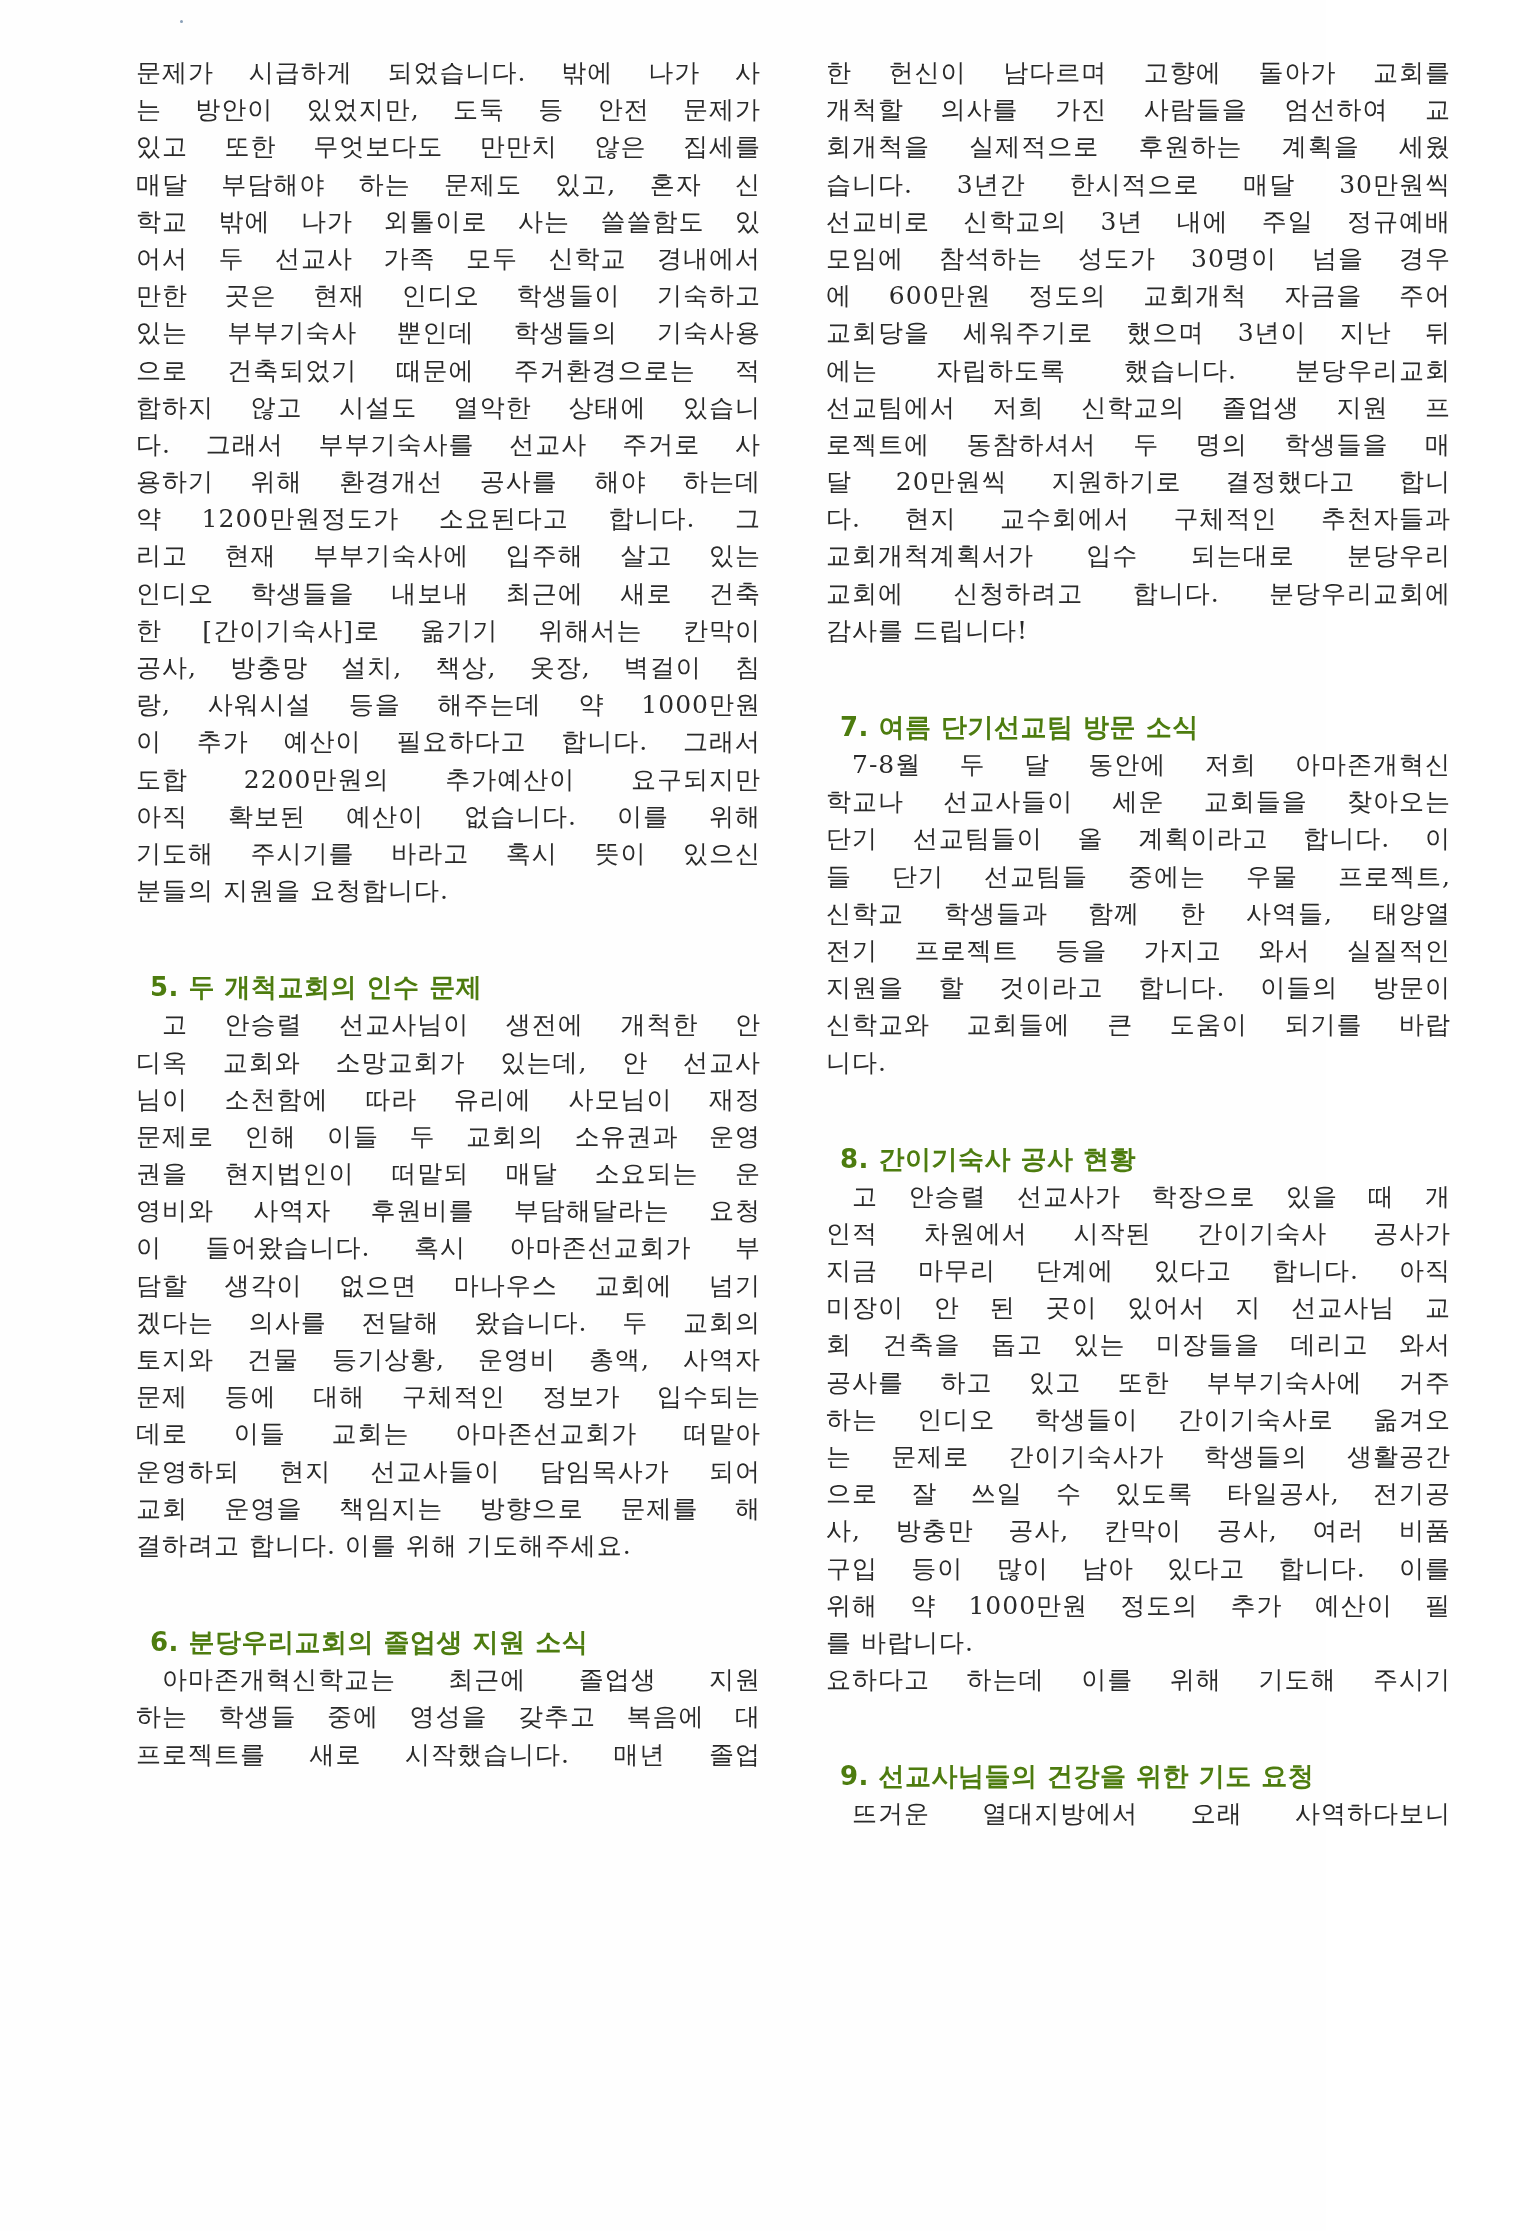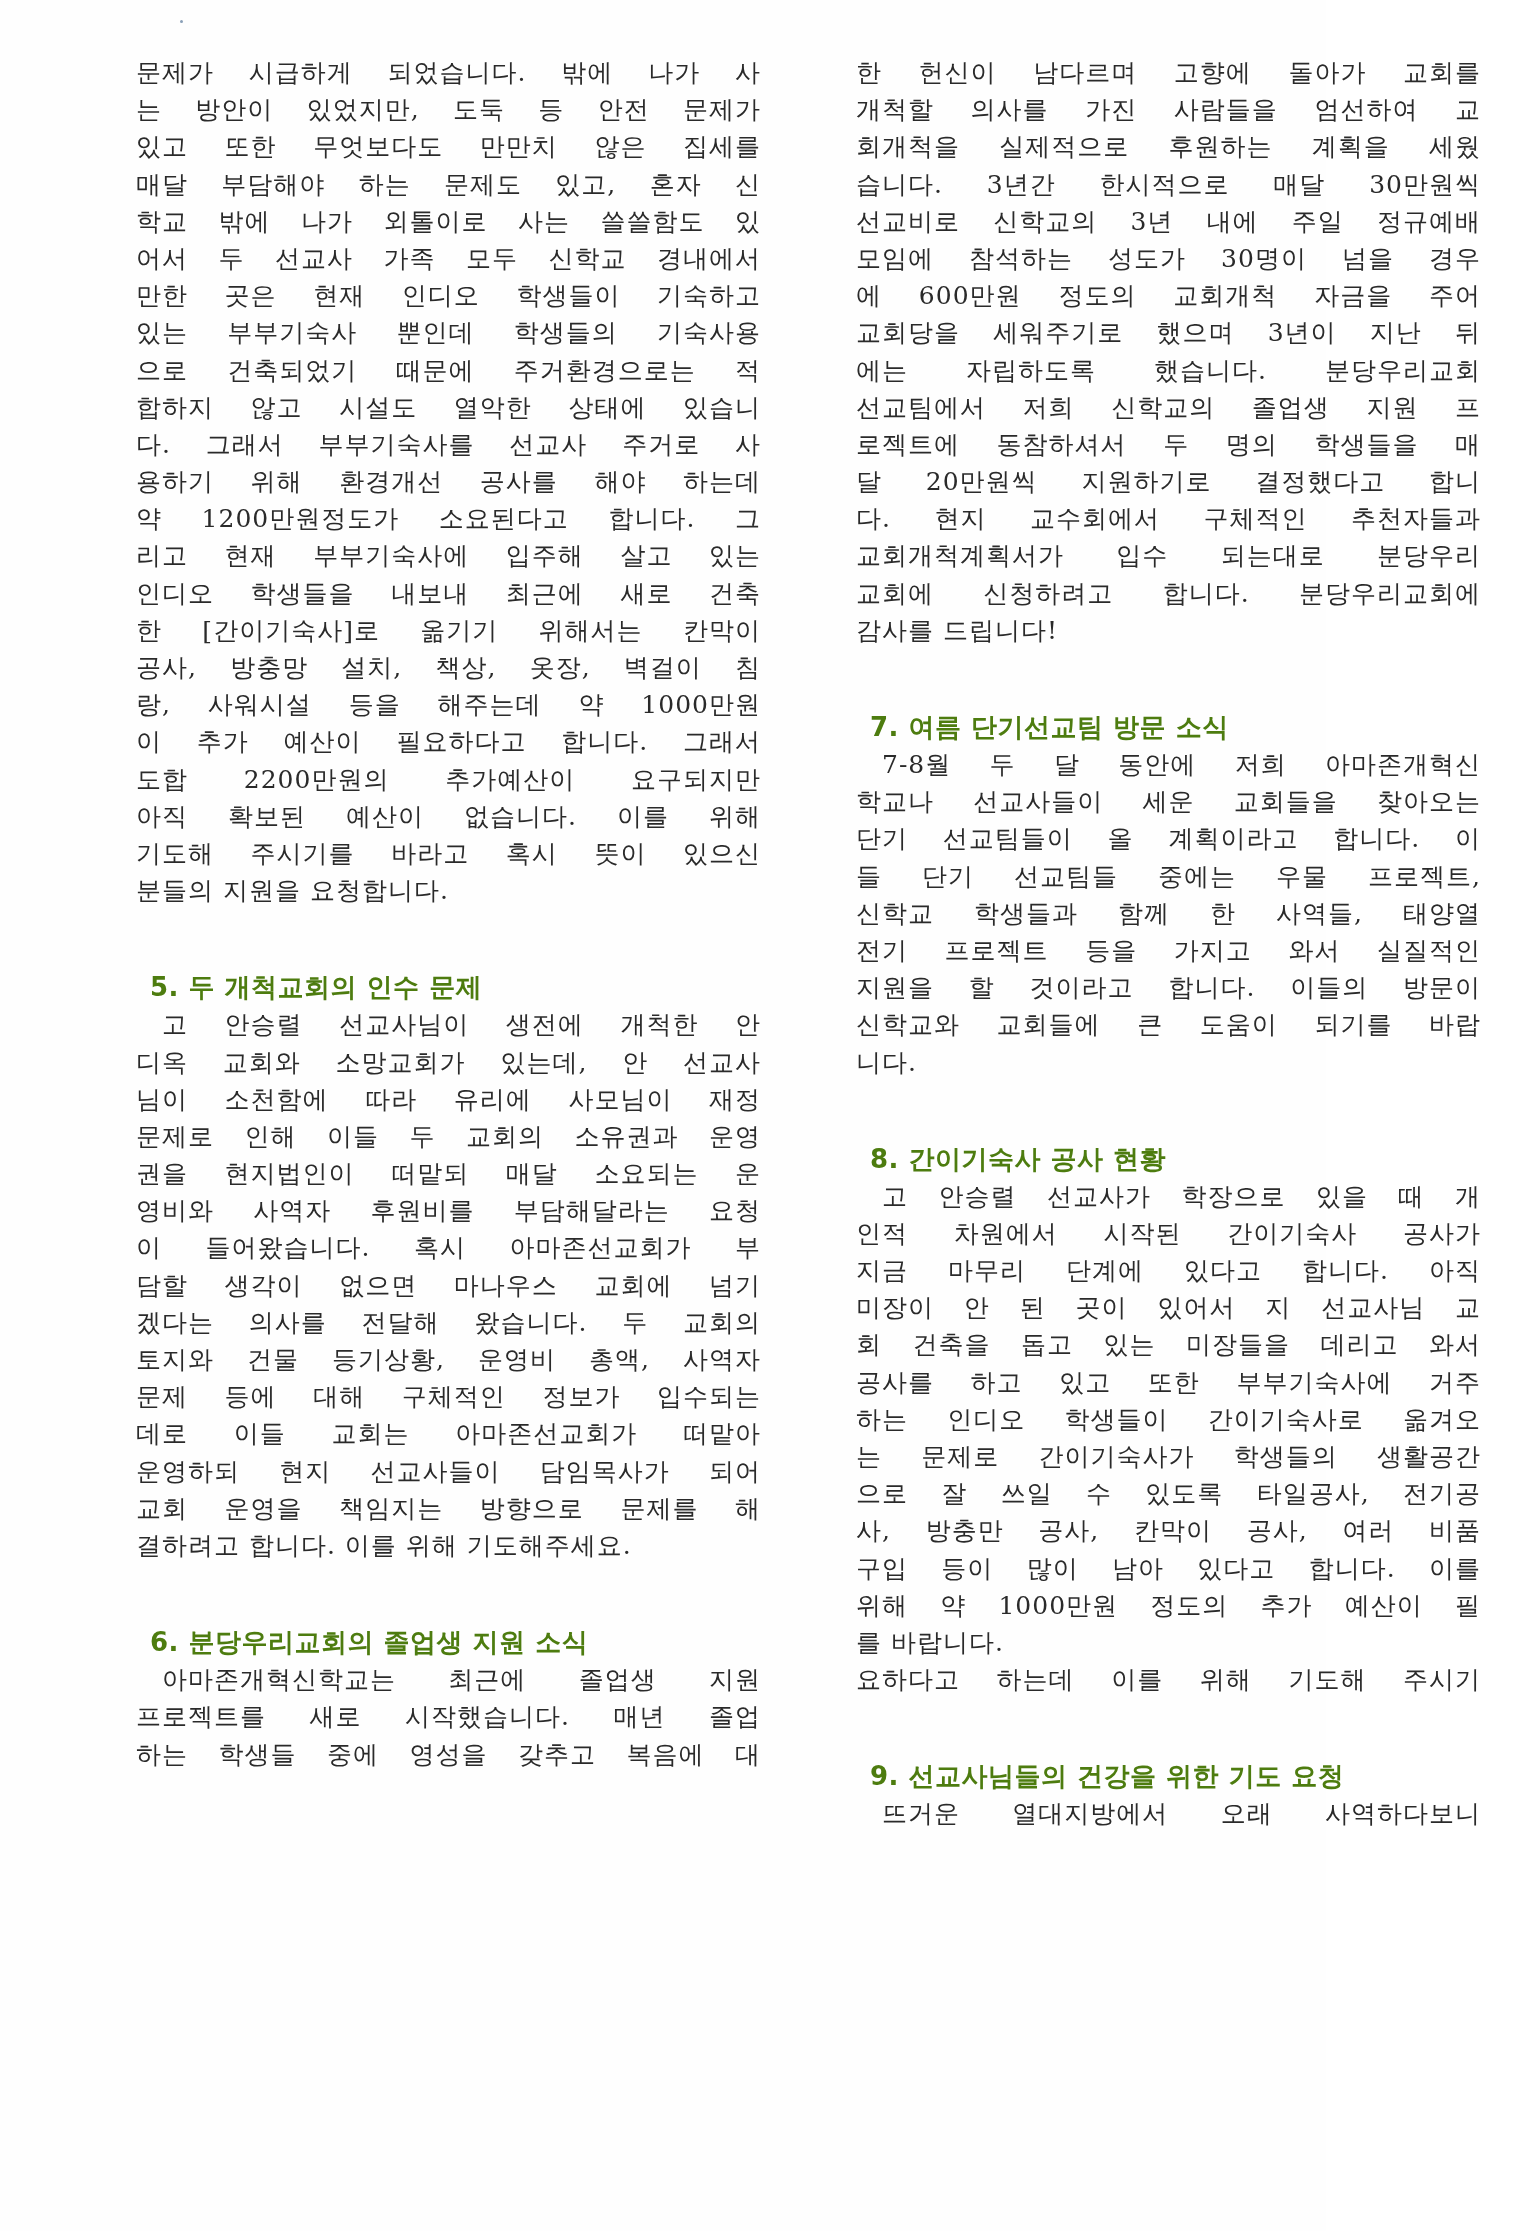--- a/index.html
+++ b/index.html
@@ -1,21 +1,21 @@
 <!DOCTYPE html>
 <html><head>
 <meta charset="utf-8">
 <style>
   html, body { margin: 0; padding: 0; background: #ffffff; }
   body { width: 1530px; height: 2231px; position: relative; overflow: hidden;
          font-family: "DejaVu Serif", "Liberation Serif", serif; color: #2a2a2a; }
   .page { position: absolute; left: 0; top: 0; width: 1326px; height: 2231px; background: #fefefe; }
   .column { position: absolute; top: 54px; width: 625px; }
   .col-left { left: 136px; }
-  .col-right { left: 856px; }
+  .col-right { left: 826px; }
   .line { display: block; height: 37.2px; line-height: 37.2px; font-size: 25px;
           letter-spacing: 1px; white-space: nowrap; text-align: justify; text-align-last: justify; }
   .line.last { text-align-last: left; }
   .line.indent { padding-left: 26px; }
   .heading { display: block; height: 37px; line-height: 37px; font-family: "DejaVu Sans", "Liberation Sans", sans-serif;
              font-weight: bold; font-size: 26px; color: #4d7c0f; padding-left: 14px; letter-spacing: 0.5px; white-space: nowrap; }
   .gap { display: block; height: 60px; }
   .speck { position: absolute; width: 3px; height: 3px; background: #8aa0b8; border-radius: 50%; }
 </style>
 </head>
@@ -70,22 +70,22 @@
       <span class="line">운영하되 현지 선교사들이 담임목사가 되어</span>
       <span class="line">교회 운영을 책임지는 방향으로 문제를 해</span>
       <span class="line last">결하려고 합니다. 이를 위해 기도해주세요.</span>
     </div>
 
     <span class="gap"></span>
 
     <div>
       <span class="heading">6. 분당우리교회의 졸업생 지원 소식</span>
       <span class="line indent">아마존개혁신학교는 최근에 졸업생 지원</span>
+      <span class="line">하는 학생들 중에 영성을 갖추고 복음에 대</span>
       <span class="line">프로젝트를 새로 시작했습니다. 매년 졸업</span>
-      <span class="line">하는 학생들 중에 영성을 갖추고 복음에 대</span>
     </div>
   </div>
 
   <div class="column col-right">
     <div>
       <span class="line">한 헌신이 남다르며 고향에 돌아가 교회를</span>
       <span class="line">개척할 의사를 가진 사람들을 엄선하여 교</span>
       <span class="line">회개척을 실제적으로 후원하는 계획을 세웠</span>
       <span class="line">습니다. 3년간 한시적으로 매달 30만원씩</span>
       <span class="line">선교비로 신학교의 3년 내에 주일 정규예배</span>

